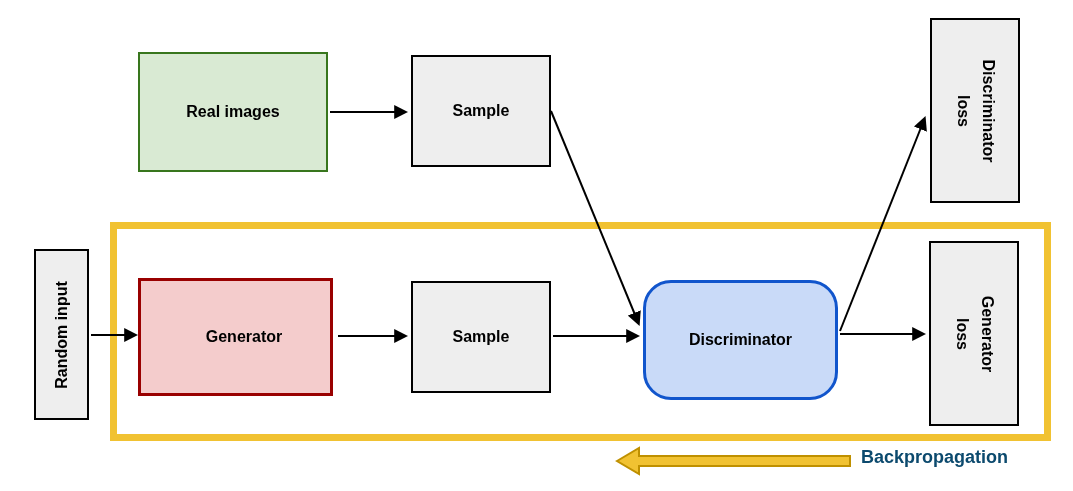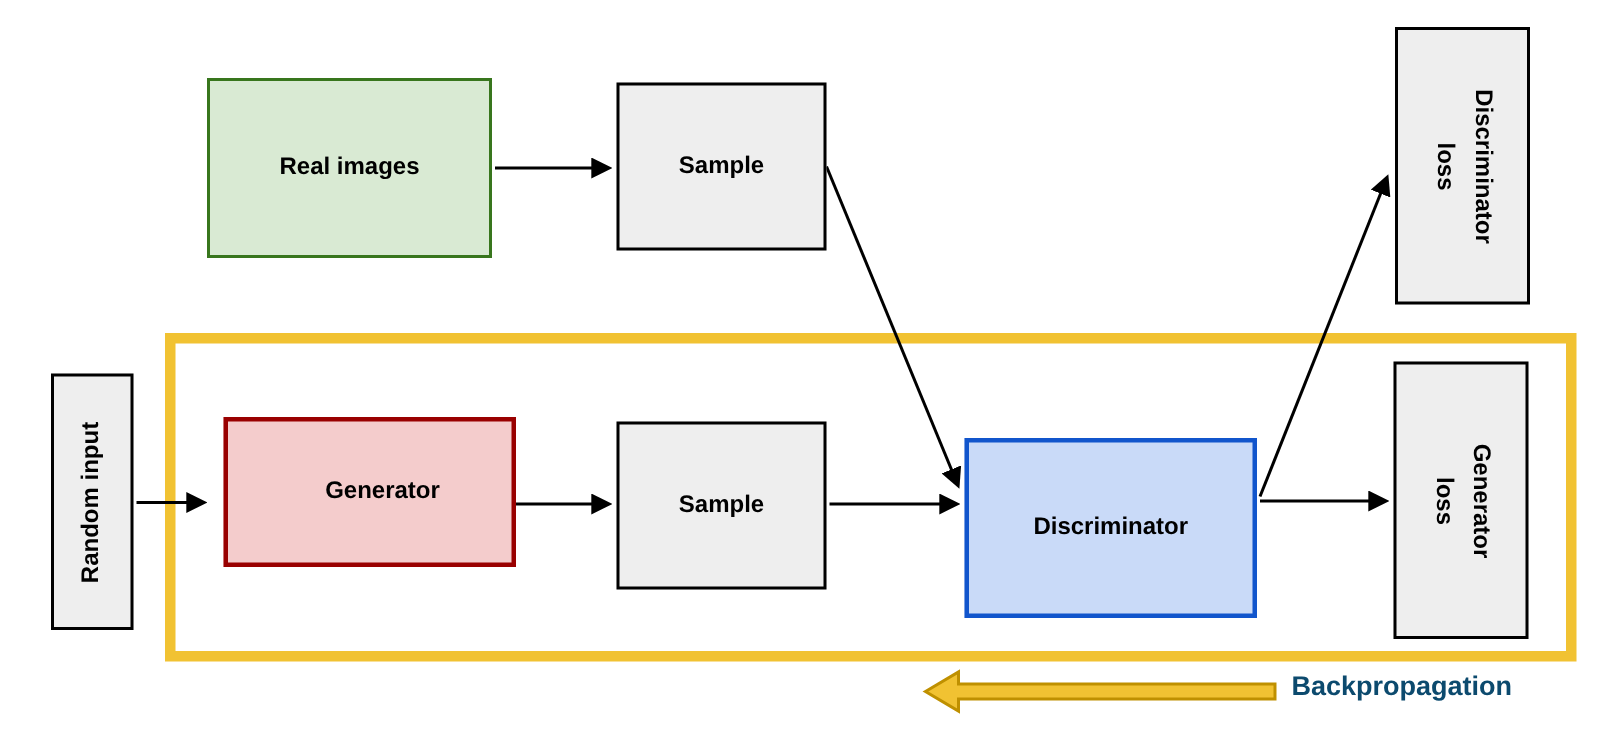--- a/index.html
+++ b/index.html
@@ -29,23 +29,23 @@
   .arrows{position:absolute;left:0;top:0;width:1073px;height:491px;pointer-events:none;}
   .backprop-label{
     position:absolute;left:861px;top:447px;
     font-weight:700;font-size:18px;color:#0c4a6e;white-space:nowrap;
   }
   
   #real-images{left:138px;top:52px;width:190px;height:120px;}
   #sample-real{left:411px;top:55px;width:140px;height:112px;}
   #discriminator-loss{left:930px;top:18px;width:90px;height:185px;}
   #random-input{left:34px;top:249px;width:55px;height:171px;}
-  #generator{left:149px;top:278px;width:195px;height:100px;padding-left:17px;}
+  #generator{left:138px;top:278px;width:195px;height:118px;padding-left:17px;}
   #sample-generated{left:411px;top:281px;width:140px;height:112px;}
-  #discriminator{left:643px;top:292px;width:195px;height:120px;}
+  #discriminator{left:643px;top:280px;width:195px;height:120px;border-radius:28px;}
   #generator-loss{left:929px;top:241px;width:90px;height:185px;}
   #discriminator-loss .rot{width:130px;}
   #generator-loss .rot{width:100px;}
 </style>
 </head>
 <body>
 
 <div class="canvas">
 
   <div class="loop"></div>

